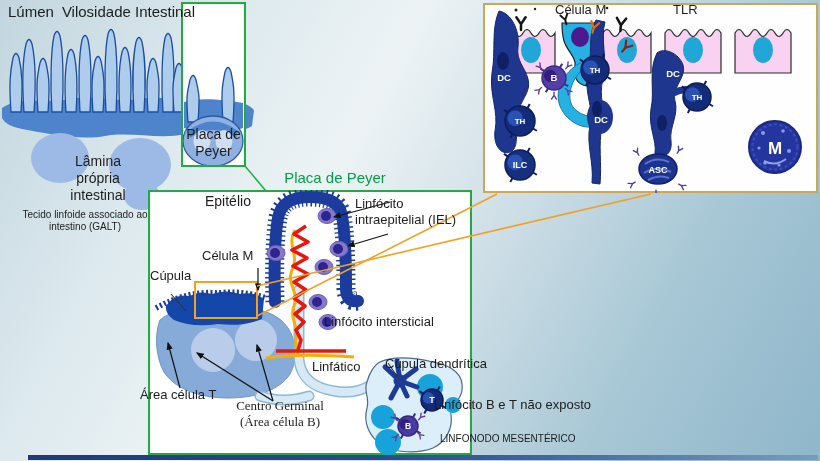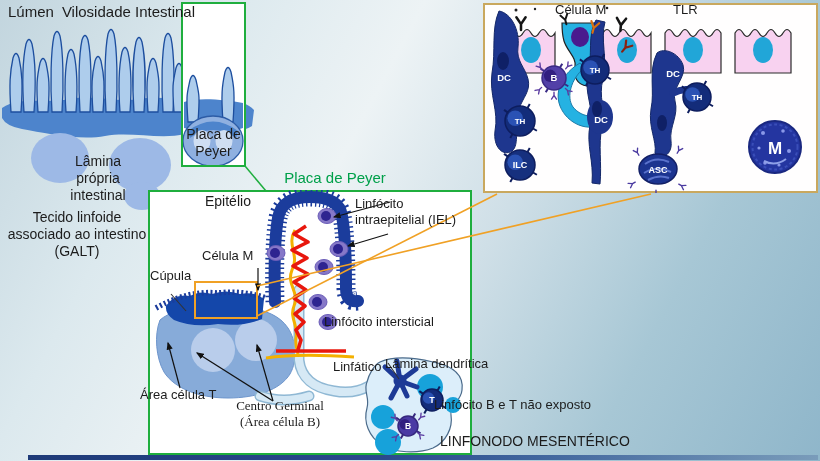--- a/index.html
+++ b/index.html
@@ -301,31 +301,31 @@
     <line class="co" x1="257" y1="286" x2="651" y2="194"></line>
     <line class="co" x1="257" y1="316" x2="497" y2="194"></line>
   </svg>
 
   <div id="bottom-bar"></div>
 
   <div class="lbl" style="left:8px;top:3px;font-size:15px;">
     <span style="padding-right:8px;">Lúmen</span><span>Vilosidade Intestinal</span>
   </div>
   <div class="lbl wrap ctr" style="left:57px;top:141px;width:82px;font-size:14px;margin-top:12px;">Lâmina própria intestinal</div>
-  <div class="lbl wrap ctr" style="left:4px;top:209px;width:146px;font-size:14px;">Tecido linfoide associado ao intestino (GALT)</div>
+  <div class="lbl wrap ctr" style="left:12px;top:209px;width:146px;font-size:10px;">Tecido linfoide associado ao intestino (GALT)</div>
   <div class="lbl wrap ctr" style="left:183px;top:126px;width:61px;font-size:14px;">Placa de Peyer</div>
 
   <div class="lbl ctr title" style="left:272px;top:169px;width:126px;font-size:15px;">Placa de Peyer</div>
   <div class="lbl" style="left:205px;top:193px;font-size:14px;">Epitélio</div>
   <div class="lbl wrap rgt" style="left:355px;top:196px;width:106px;">Linfócito intraepitelial (IEL)</div>
   <div class="lbl" style="left:202px;top:248px;">Célula M</div>
   <div class="lbl" style="left:150px;top:268px;">Cúpula</div>
   <div class="lbl" style="left:324px;top:314px;">Linfócito intersticial</div>
-  <div class="lbl" style="left:312px;top:359px;margin-left:21px;">Linfático</div>
+  <div class="lbl" style="left:312px;top:359px;">Linfático</div>
   <div class="lbl" style="left:140px;top:387px;">Área célula T</div>
   <div class="lbl wrap ctr" style="left:232px;top:398px;width:96px;font-family:Liberation Serif, serif;">Centro Germinal (Área célula B)</div>
-  <div class="lbl" style="left:385px;top:356px;">Lâmina dendrítica</div>
+  <div class="lbl" style="left:385px;top:356px;">Cúpula dendrítica</div>
   <div class="lbl" style="left:434px;top:397px;">Linfócito B e T não exposto</div>
-  <div class="lbl" style="left:440px;top:433px;font-size:14px;">LINFONODO MESENTÉRICO</div>
+  <div class="lbl" style="left:440px;top:433px;font-size:10px;">LINFONODO MESENTÉRICO</div>
 
   <div class="lbl" style="left:555px;top:2px;">Célula M</div>
   <div class="lbl" style="left:673px;top:2px;">TLR</div>
 </div>
 
 </body></html>

